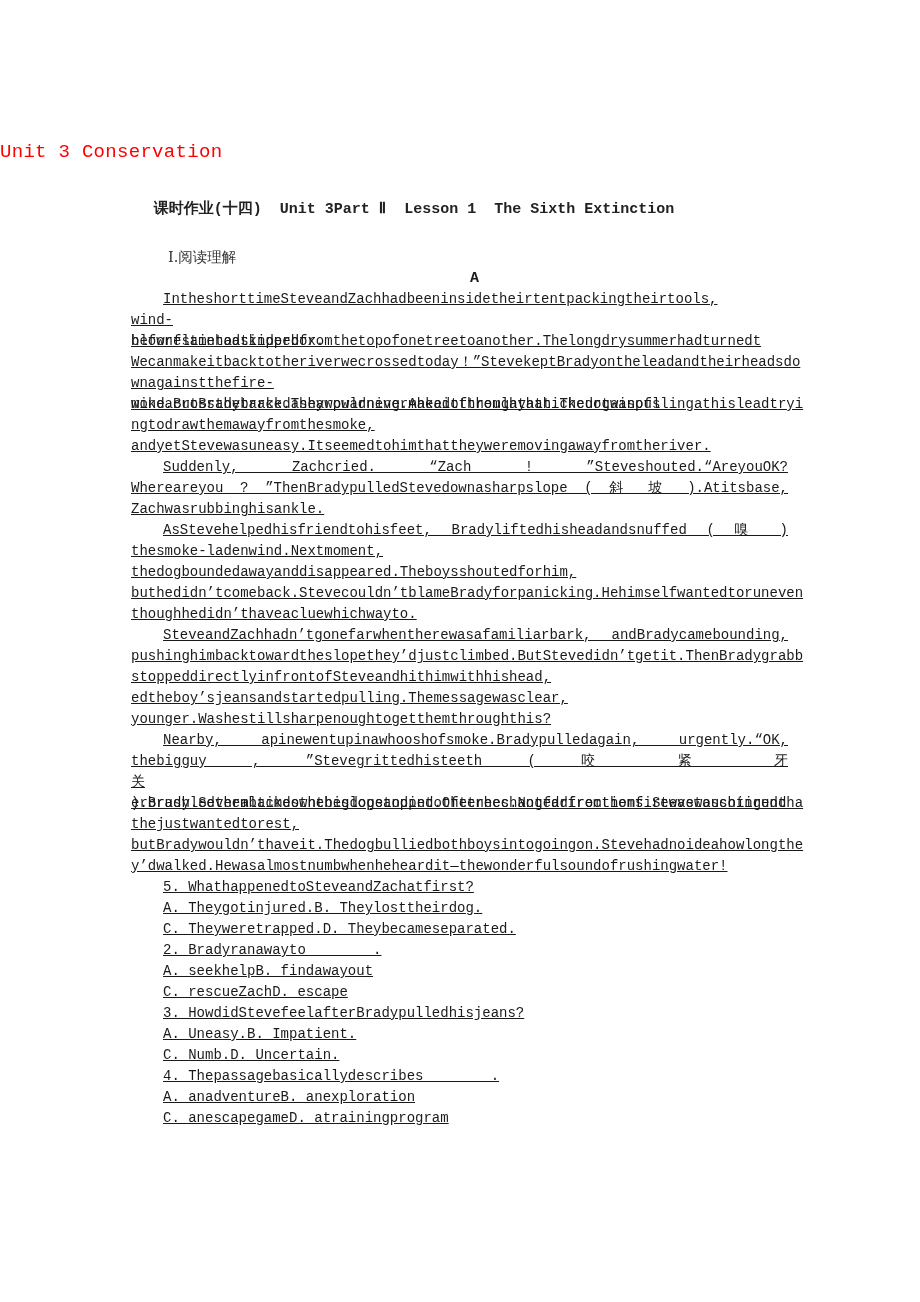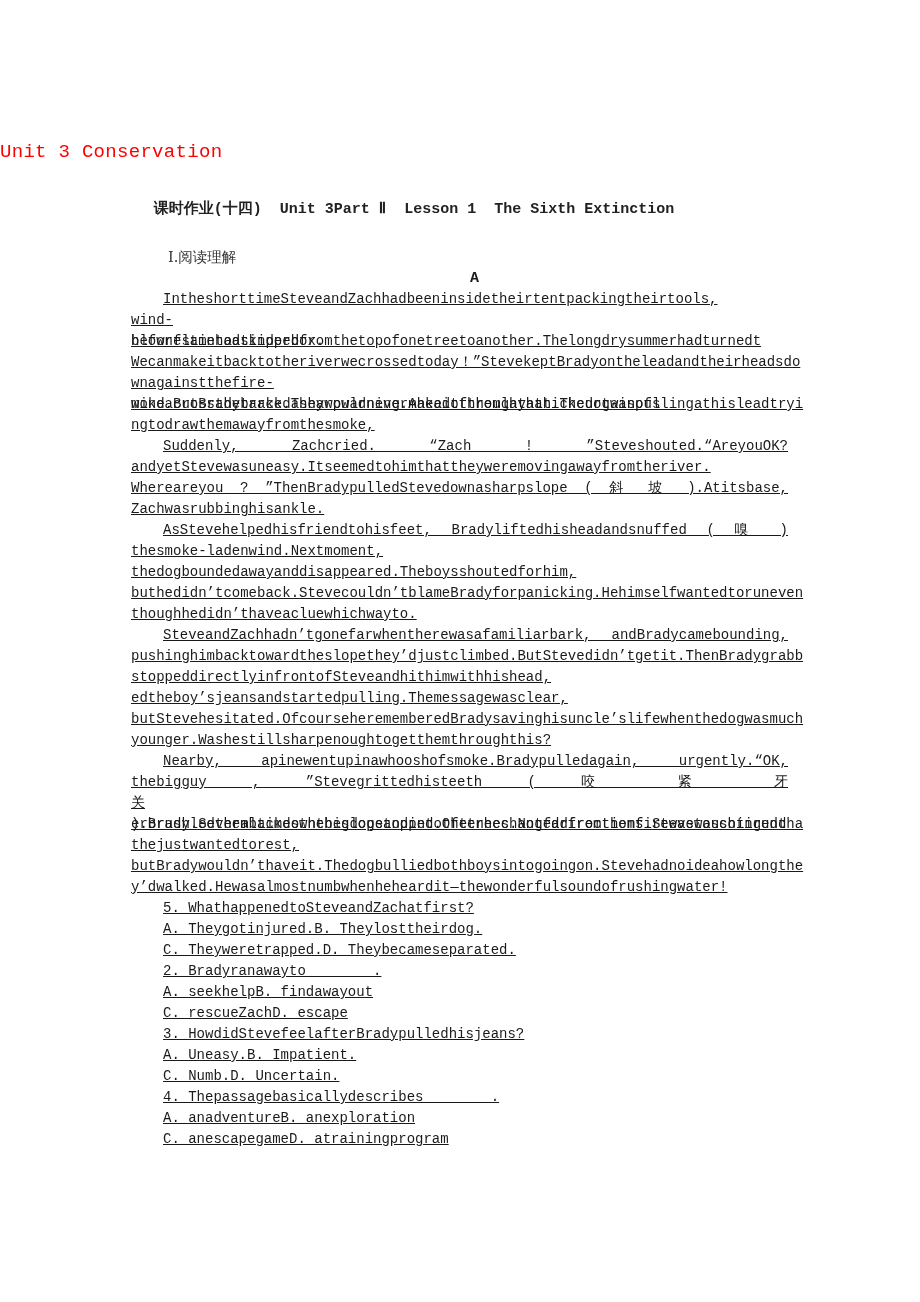--- a/index.html
+++ b/index.html
@@ -28,34 +28,33 @@
 
 <div class="body">
   <div id="passage">
       <div class="ln ind">IntheshorttimeSteveandZachhadbeeninsidetheirtentpackingtheirtools,</div>
       <div class="ln j">wind-blownflamehadskippedfromthetopofonetreetoanother.Thelongdrysummerhadturnedt</div>
       <div class="ln">heforestintoatinderbox.</div>
       <div class="ln j">Wecanmakeitbacktotheriverwecrossedtoday！”StevekeptBradyontheleadandtheirheadsdo</div>
       <div class="ln j">wnagainstthefire-wind.ButBradybarkedasharpwarning.Aheadofthemlayathickcurtainofs</div>
       <div class="ln j">mokeacrossthetrack.Theywouldnevermakeitthroughthat.Thedogwaspullingathisleadtryi</div>
       <div class="ln">ngtodrawthemawayfromthesmoke,</div>
+      <div class="ln">andyetStevewasuneasy.Itseemedtohimthattheyweremovingawayfromtheriver.</div>
       <div class="ln j ind">Suddenly, Zachcried. “Zach ! ”Steveshouted.“AreyouOK?</div>
-      <div class="ln">andyetStevewasuneasy.Itseemedtohimthattheyweremovingawayfromtheriver.</div>
       <div class="ln j">Whereareyou ? ”ThenBradypulledStevedownasharpslope ( 斜 坡 ).Atitsbase,</div>
       <div class="ln">Zachwasrubbinghisankle.</div>
       <div class="ln j ind">AsStevehelpedhisfriendtohisfeet, Bradyliftedhisheadandsnuffed ( 嗅 )</div>
       <div class="ln">thesmoke-ladenwind.Nextmoment,</div>
       <div class="ln">thedogboundedawayanddisappeared.Theboysshoutedforhim,</div>
       <div class="ln j">buthedidn’tcomeback.Stevecouldn’tblameBradyforpanicking.Hehimselfwantedtoruneven</div>
       <div class="ln">thoughhedidn’thaveacluewhichwayto.</div>
       <div class="ln j ind">SteveandZachhadn’tgonefarwhentherewasafamiliarbark, andBradycamebounding,</div>
       <div class="ln j">pushinghimbacktowardtheslopethey’djustclimbed.ButStevedidn’tgetit.ThenBradygrabb</div>
       <div class="ln">stoppeddirectlyinfrontofSteveandhithimwithhishead,</div>
       <div class="ln">edtheboy’sjeansandstartedpulling.Themessagewasclear,</div>
-      <div class="ln j">butStevehesitated.OfcourseherememberedBradysavinghisuncle’slifewhenthedogwasmuch</div>
       <div class="ln">younger.Washestillsharpenoughtogetthemthroughthis?</div>
       <div class="ln j ind">Nearby, apinewentupinawhooshofsmoke.Bradypulledagain, urgently.“OK,</div>
       <div class="ln j">thebigguy , ”Stevegrittedhisteeth ( 咬 紧 牙</div>
       <div class="ln j">关 ).Bradyledthembackdowntheslopeandintothetrees.Notfarfromthemfirewastouchingund</div>
       <div class="ln j">erbrush.Severaltimesthebigdogstopped.Oftenhechangeddirections.Stevewassotiredtha</div>
       <div class="ln">thejustwantedtorest,</div>
       <div class="ln j">butBradywouldn’thaveit.Thedogbulliedbothboysintogoingon.Stevehadnoideahowlongthe</div>
       <div class="ln">y’dwalked.Hewasalmostnumbwhenheheardit—thewonderfulsoundofrushingwater!</div>
     </div>
   <div id="questions">

